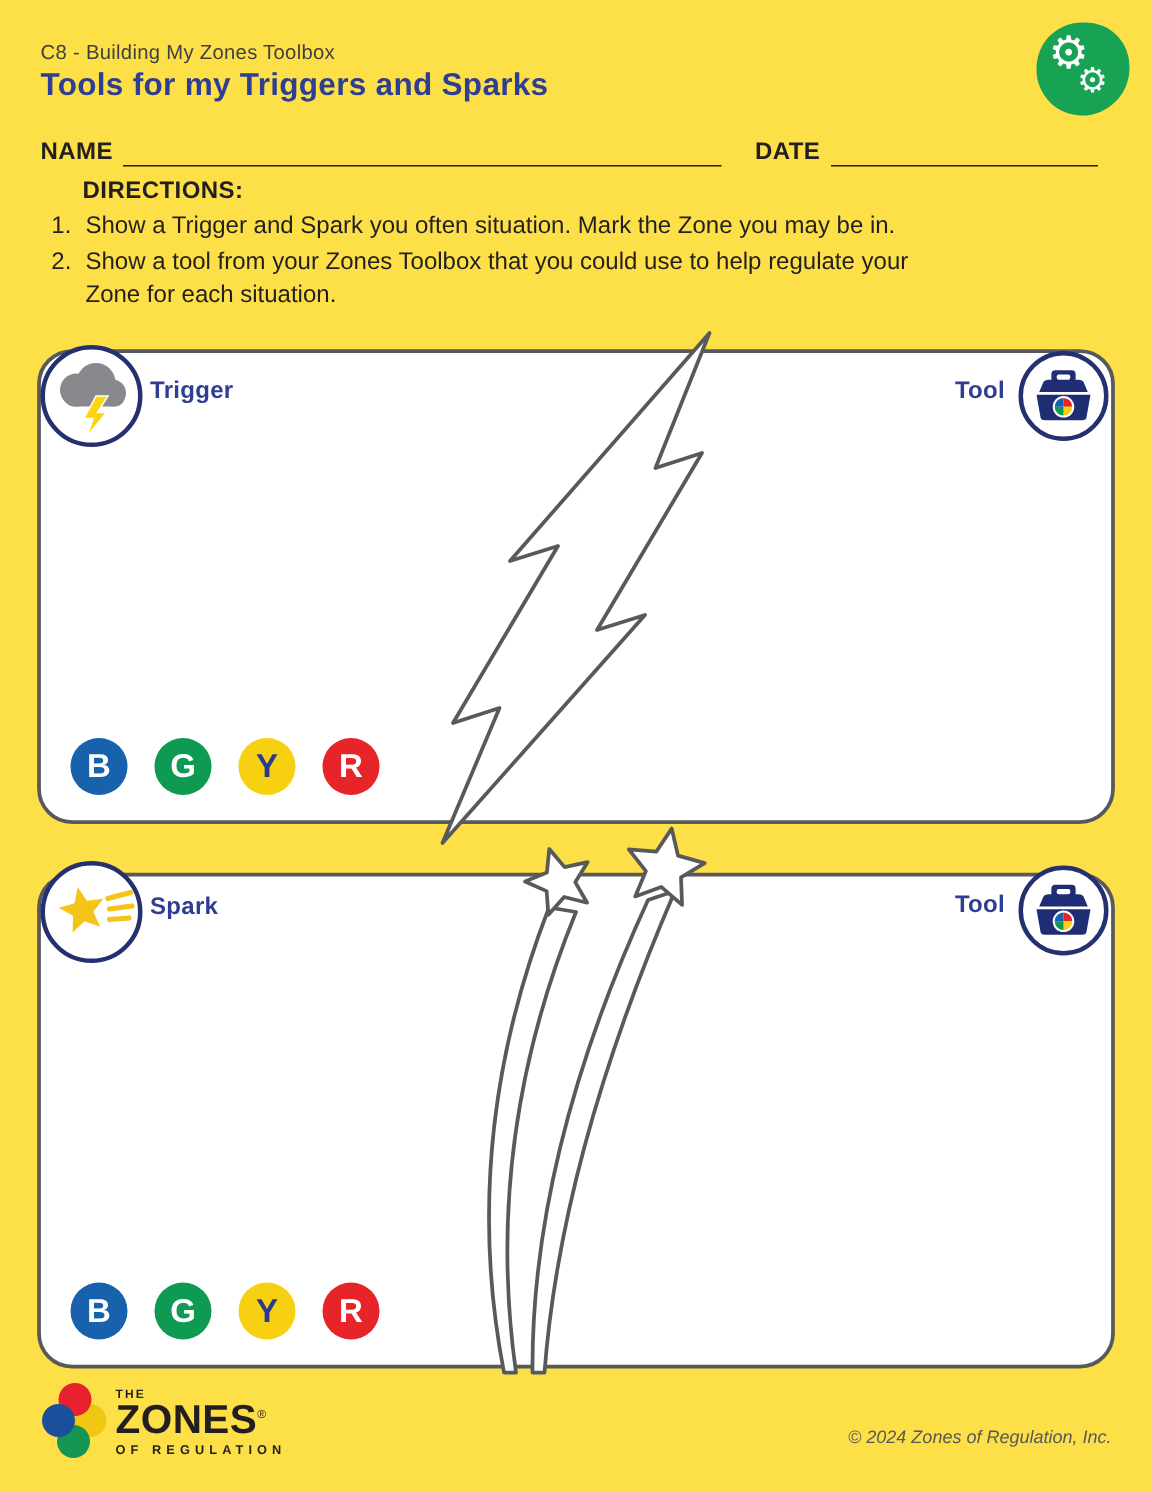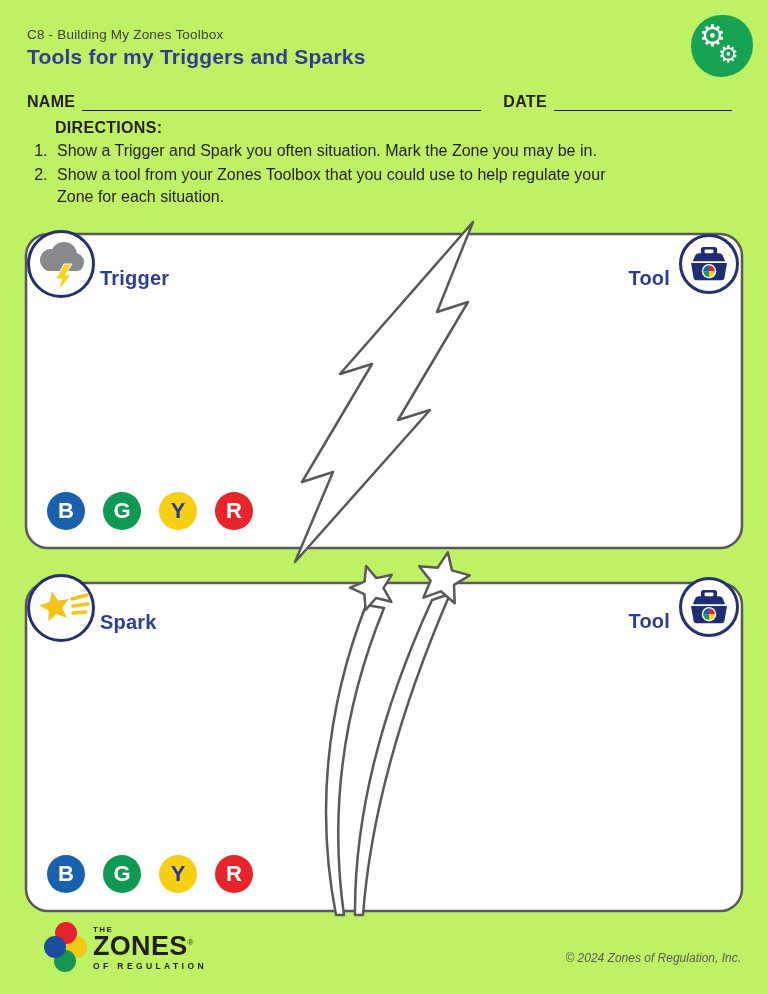--- a/index.html
+++ b/index.html
@@ -1,19 +1,19 @@
 <!DOCTYPE html>
 <html><head>
 <meta charset="utf-8">
 <style>
   * { margin:0; padding:0; box-sizing:border-box; }
   html,body { background:#e8e8e8; }
   .page {
     position:relative; width:768px; height:994px; margin:0 auto;
-    background:#bef264; overflow:hidden;
+    background:#fde047; overflow:hidden;
     font-family:"Liberation Sans", sans-serif; color:#231f20;
   }
   
   .lesson-code { position:absolute; left:27px; top:27px; font-size:13.5px; font-weight:500; color:#414042; letter-spacing:.2px; }
   .page-title  { position:absolute; left:27px; top:45px; font-size:21px; font-weight:800; color:#2e3e92; letter-spacing:.2px;text-align:right; }
   .gear-badge  { position:absolute; left:691px; top:15px; width:62px; height:62px; background:#18a254; border-radius:50% 48% 52% 50%; }
   .gear-badge .g1,.gear-badge .g2 { position:absolute; color:#ffffff; font-family:"DejaVu Sans", sans-serif; line-height:1; }
   .gear-badge .g1 { font-size:30px; left:8px; top:6px; }
   .gear-badge .g2 { font-size:23px; left:27px; top:28px; }
   
@@ -33,33 +33,33 @@
   #box2-svg { left:24px; top:548px; width:720px; height:372px; }
   .outline { fill:#ffffff; stroke:#58595b; stroke-width:2.5; stroke-linejoin:round; }
   
   .badge { position:absolute; background:#fff; border:3.5px solid #25316f; border-radius:50%; display:flex; align-items:center; justify-content:center; }
   .badge-lg { width:68px; height:68px; }
   .badge-sm { width:60px; height:60px; }
   #trigger-badge { left:27px;  top:230px; }
   #tool1-badge   { left:679px; top:234px; }
   #spark-badge   { left:27px;  top:574px; }
   #tool2-badge   { left:679px; top:577px; }
-  .box-label { position:absolute; font-size:20px; font-weight:800; color:#2e3e92; letter-spacing:.2px;margin-top:15px; }
+  .box-label { position:absolute; font-size:16px; font-weight:800; color:#2e3e92; letter-spacing:.2px; }
   #trigger-label { left:100px; top:252px; }
   #tool1-label   { right:98px; top:252px; }
   #spark-label   { left:100px; top:596px; }
   #tool2-label   { right:98px; top:595px; }
   
   .zones-row { position:absolute; left:47px; display:flex; gap:18px; }
   #zones-row-1 { top:492px; }
   #zones-row-2 { top:855px; }
   .zone-circle { width:38px; height:38px; border-radius:50%; font-size:22px; font-weight:800;
                  display:flex; align-items:center; justify-content:center; }
   
-  .footer-logo { position:absolute; left:41px; top:920px; display:flex; align-items:center; }
+  .footer-logo { position:absolute; left:25px; top:920px; display:flex; align-items:center; }
   .logo-text { margin-left:4px; color:#231f20; }
   .logo-the { font-size:8px; font-weight:800; letter-spacing:1.4px; }
   .logo-zones { font-size:27px; font-weight:800; letter-spacing:.3px; line-height:.95; }
   .logo-reg { font-size:8px; vertical-align:super; font-weight:400; }
   .logo-of { font-size:8.5px; font-weight:700; letter-spacing:3.4px; margin-top:1px; }
   .copyright { position:absolute; right:27px; top:951px; font-size:12px; font-style:italic; color:#58595b; }
 </style>
 </head>
 <body>
 

